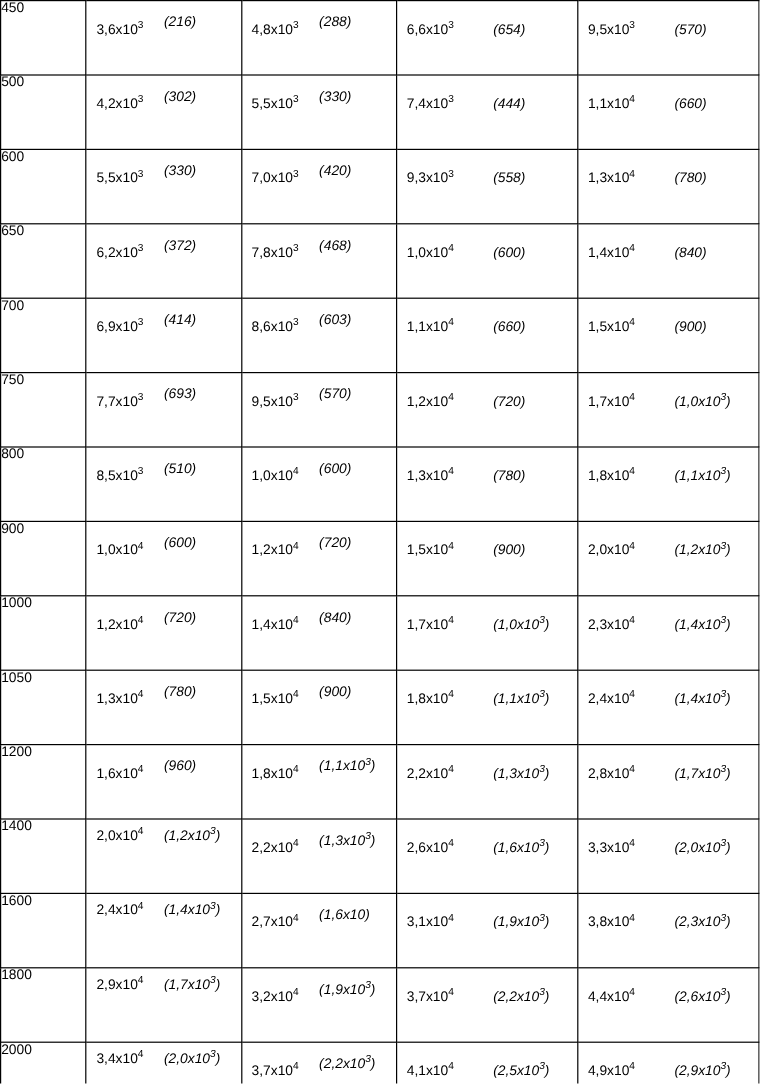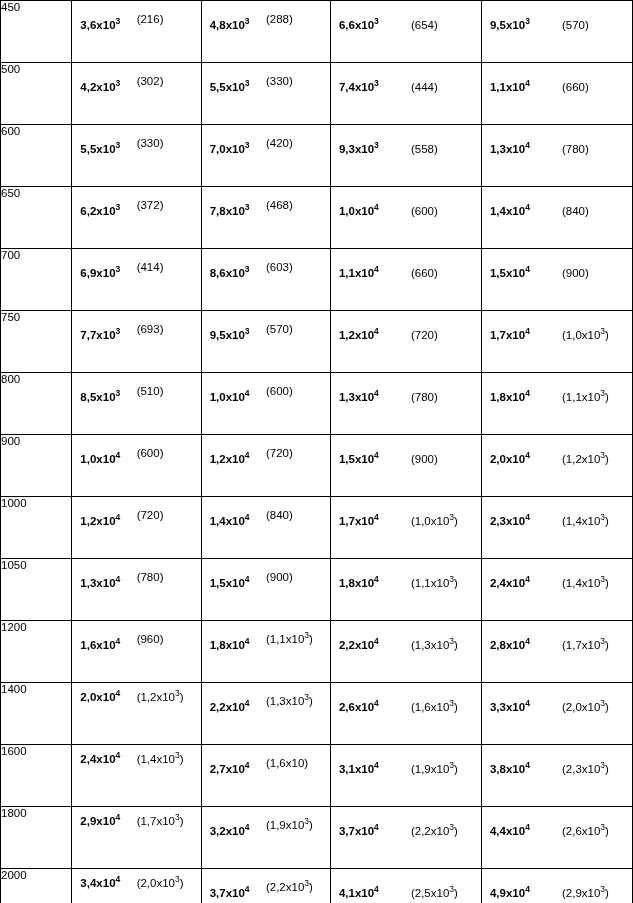--- a/index.html
+++ b/index.html
@@ -46,29 +46,29 @@
     width: 100%;
     height: 100%;
     box-sizing: border-box;
   }
   .val {
     position: absolute;
     left: 8px;
     font-size: 11.5px;
     line-height: 13px;
     width: 56px;
-    font-weight: bold;
   }
   .par {
     position: absolute;
     right: 8px;
     font-size: 11.5px;
     line-height: 13px;
     text-align: left;
     width: 62px;
+    font-style: italic;
   }
   .par.narrow {
     width: 56px;
   }
   sup {
     font-size: 8.5px;
     vertical-align: super;
     line-height: 0;
   }
   

